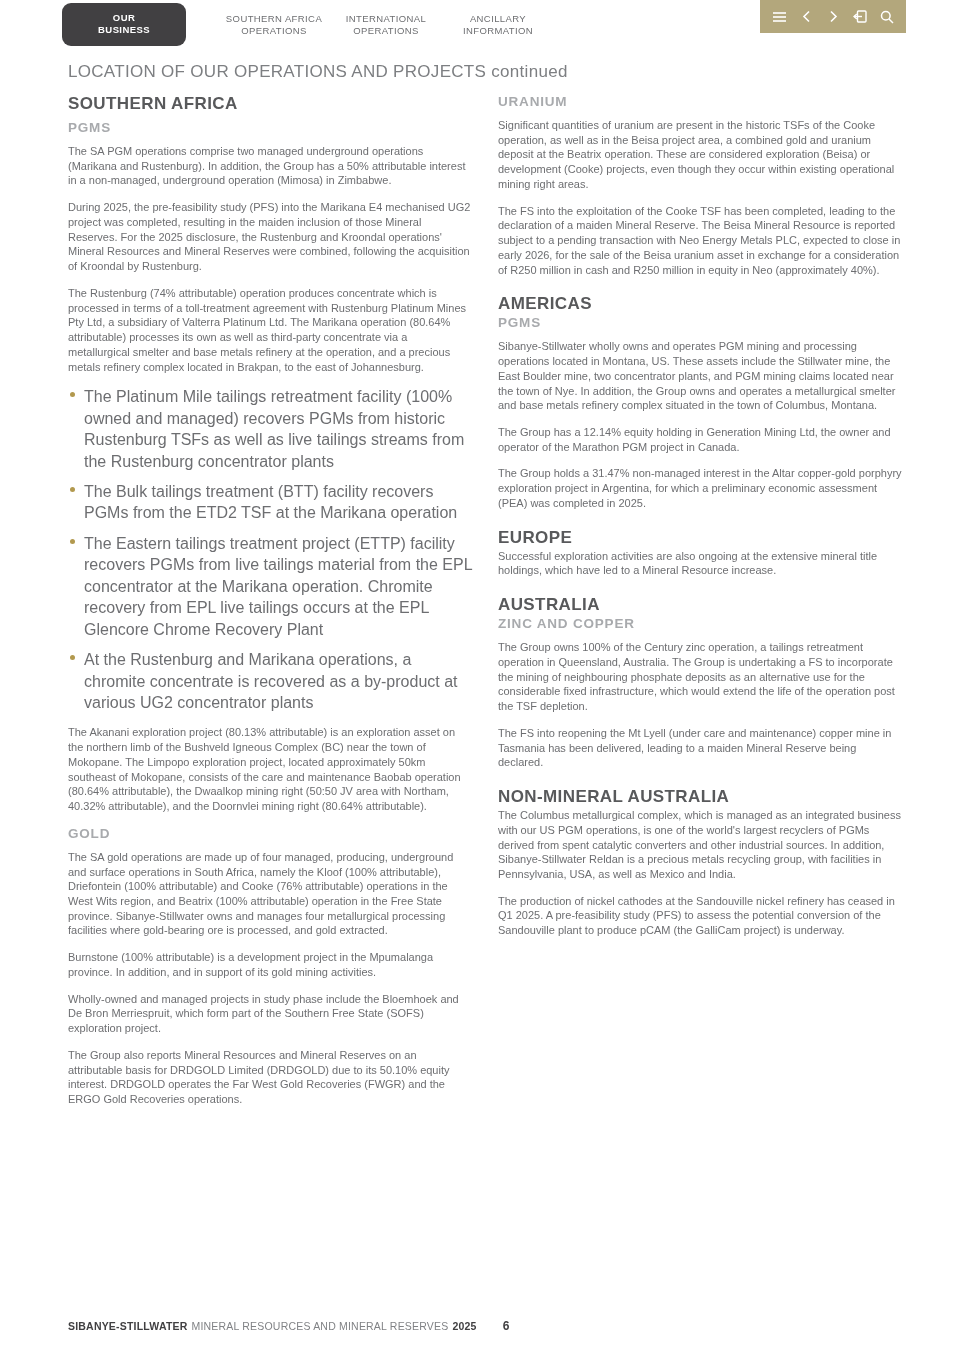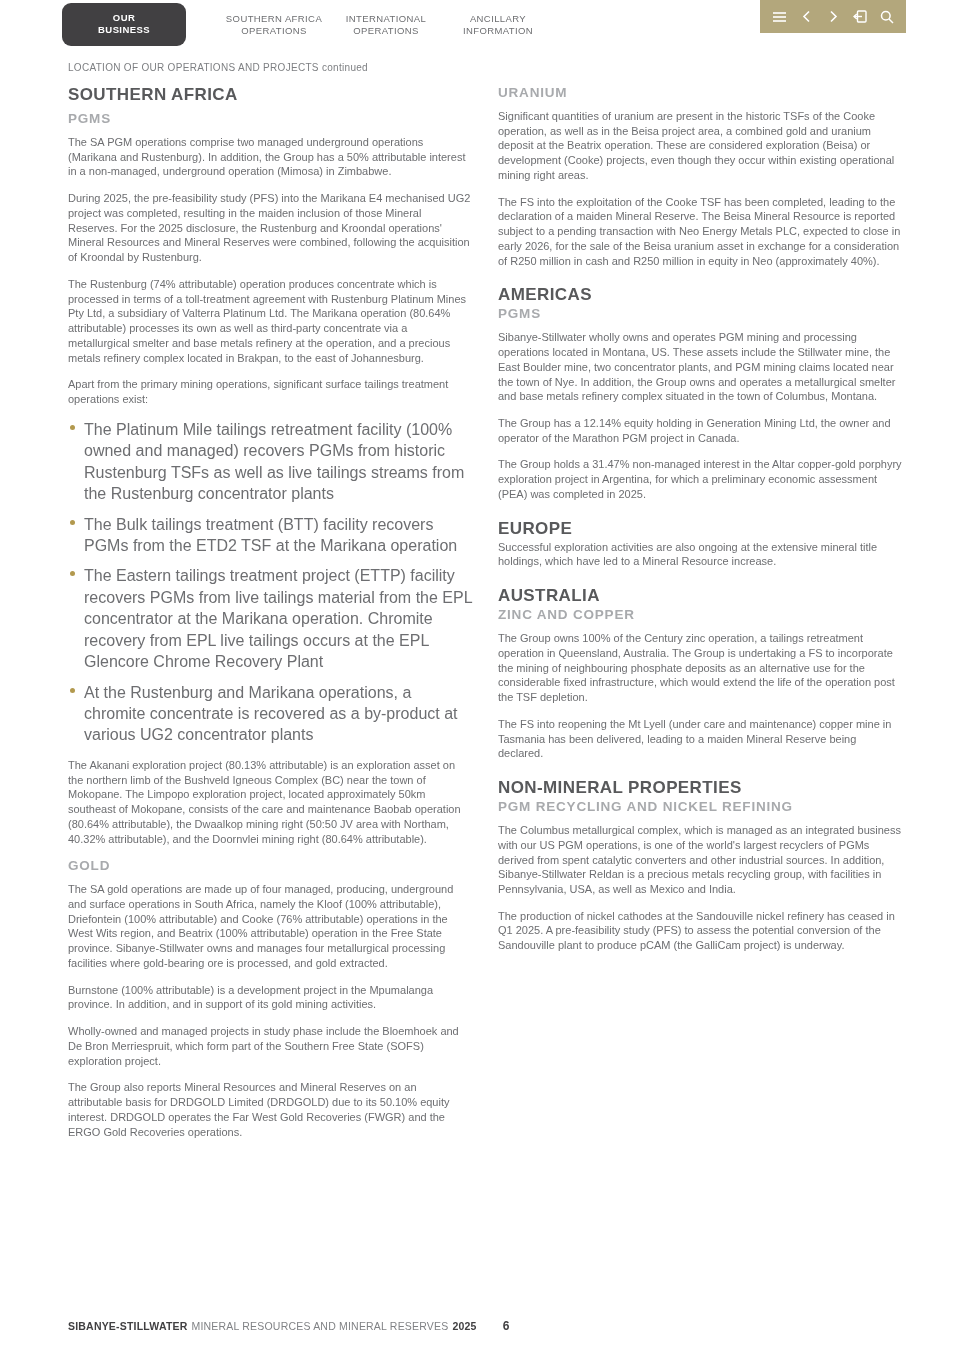--- a/index.html
+++ b/index.html
@@ -66,21 +66,21 @@
   .toolbar .icon{
     width:16px;height:16px;
     display:inline-flex;
     align-items:center;justify-content:center;
     cursor:pointer;
   }
   .toolbar svg{display:block;}
   
   .subtitle{
     margin:12px 0 6px 68px;
-    font-size:10px;
+    font-size:17px;
     letter-spacing:0.3px;
     color:#7d7f82;
   }
   
   .columns{
     display:flex;
     gap:26px;
     padding:0 63px 0 68px;
   }
   .col{flex:1 1 0; min-width:0;}
@@ -204,21 +204,20 @@
 </div>
 
 <div class="columns">
   <div class="col" id="col-left">
       <div class="section">
         <div class="region">SOUTHERN AFRICA</div>
         <div class="category">PGMS</div>
         <p>The SA PGM operations comprise two managed underground operations (Marikana and Rustenburg). In addition, the Group has a 50% attributable interest in a non-managed, underground operation (Mimosa) in Zimbabwe.</p>
         <p>During 2025, the pre-feasibility study (PFS) into the Marikana E4 mechanised UG2 project was completed, resulting in the maiden inclusion of those Mineral Reserves. For the 2025 disclosure, the Rustenburg and Kroondal operations' Mineral Resources and Mineral Reserves were combined, following the acquisition of Kroondal by Rustenburg.</p>
         <p>The Rustenburg (74% attributable) operation produces concentrate which is processed in terms of a toll-treatment agreement with Rustenburg Platinum Mines Pty Ltd, a subsidiary of Valterra Platinum Ltd. The Marikana operation (80.64% attributable) processes its own as well as third-party concentrate via a metallurgical smelter and base metals refinery at the operation, and a precious metals refinery complex located in Brakpan, to the east of Johannesburg.</p>
-        <p>Apart from the primary mining operations, significant surface tailings treatment operations exist:</p>
         <ul>
           <li>The Platinum Mile tailings retreatment facility (100% owned and managed) recovers PGMs from historic Rustenburg TSFs as well as live tailings streams from the Rustenburg concentrator plants</li>
           <li>The Bulk tailings treatment (BTT) facility recovers PGMs from the ETD2 TSF at the Marikana operation</li>
           <li>The Eastern tailings treatment project (ETTP) facility recovers PGMs from live tailings material from the EPL concentrator at the Marikana operation. Chromite recovery from EPL live tailings occurs at the EPL Glencore Chrome Recovery Plant</li>
           <li>At the Rustenburg and Marikana operations, a chromite concentrate is recovered as a by-product at various UG2 concentrator plants</li>
         </ul>
         <p>The Akanani exploration project (80.13% attributable) is an exploration asset on the northern limb of the Bushveld Igneous Complex (BC) near the town of Mokopane. The Limpopo exploration project, located approximately 50km southeast of Mokopane, consists of the care and maintenance Baobab operation (80.64% attributable), the Dwaalkop mining right (50:50 JV area with Northam, 40.32% attributable), and the Doornvlei mining right (80.64% attributable).</p>
       </div>
       <div class="section">
         <div class="category">GOLD</div>
@@ -245,22 +244,21 @@
         <div class="region">EUROPE</div>
         <p>Successful exploration activities are also ongoing at the extensive mineral title holdings, which have led to a Mineral Resource increase.</p>
       </div>
       <div class="section">
         <div class="region">AUSTRALIA</div>
         <div class="category">ZINC AND COPPER</div>
         <p>The Group owns 100% of the Century zinc operation, a tailings retreatment operation in Queensland, Australia. The Group is undertaking a FS to incorporate the mining of neighbouring phosphate deposits as an alternative use for the considerable fixed infrastructure, which would extend the life of the operation post the TSF depletion.</p>
         <p>The FS into reopening the Mt Lyell (under care and maintenance) copper mine in Tasmania has been delivered, leading to a maiden Mineral Reserve being declared.</p>
       </div>
       <div class="section">
-        <div class="region">NON-MINERAL PROPERTIES</div>
-        <div class="category">PGM RECYCLING AND NICKEL REFINING</div>
+        <div class="region">NON-MINERAL AUSTRALIA</div>
         <p>The Columbus metallurgical complex, which is managed as an integrated business with our US PGM operations,  is one of the world's largest recyclers of PGMs derived from spent catalytic converters and other industrial sources. In addition, Sibanye-Stillwater Reldan is a precious metals recycling group, with facilities in Pennsylvania, USA, as well as Mexico and India.</p>
         <p>The production of nickel cathodes at the Sandouville nickel refinery has ceased in Q1 2025. A pre-feasibility study (PFS) to assess the potential conversion of the Sandouville plant to produce pCAM (the GalliCam project) is underway.</p>
       </div>
     </div>
 </div>
 
 <div class="footer">
   <span class="brand">SIBANYE-STILLWATER</span>
   <span>MINERAL RESOURCES AND MINERAL RESERVES</span>
   <span class="year">2025</span>

